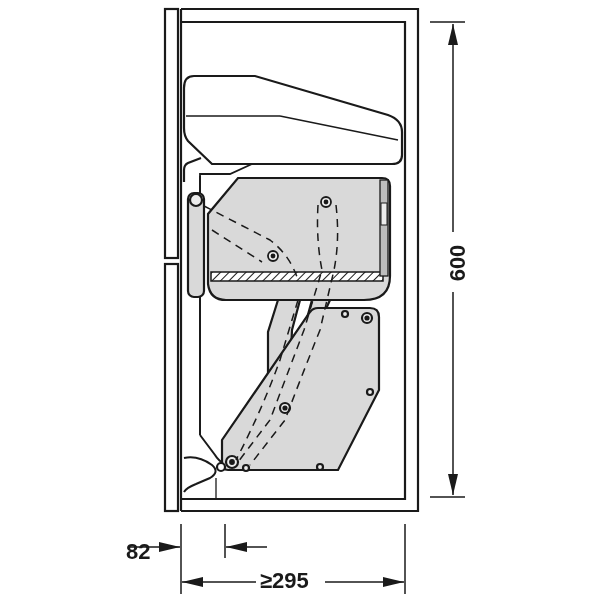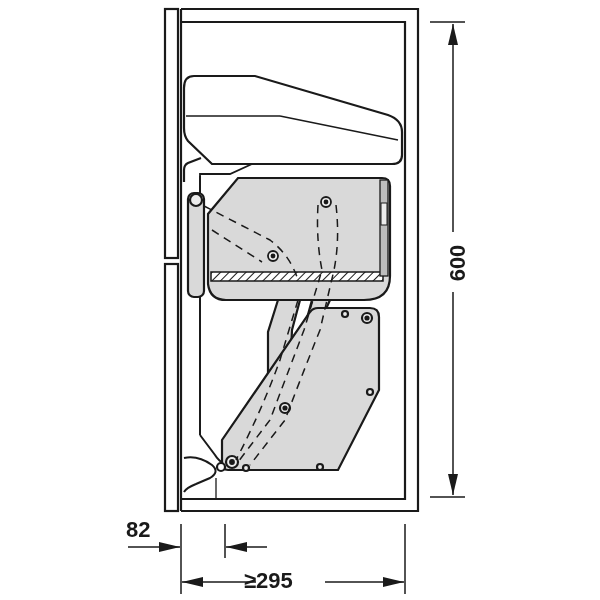--- a/index.html
+++ b/index.html
@@ -1,21 +1,21 @@
 <!DOCTYPE html>
 <html><head>
   <meta charset="utf-8">
   <style>
     html, body { margin: 0; padding: 0; background: #ffffff; }
     body { width: 600px; height: 600px; position: relative; overflow: hidden; font-family: "Liberation Sans", sans-serif; }
     #drawing { position: absolute; left: 0; top: 0; width: 600px; height: 600px; }
     .dim-label { position: absolute; font-family: "Liberation Sans", sans-serif; font-weight: bold; color: #1a1a1a; font-size: 22px; line-height: 1; }
     #label-600 { left: 438px; top: 252px; transform: rotate(-90deg); transform-origin: center; width: 40px; text-align: center; }
-    #label-82 { left: 126px; top: 519px; text-align: center; }
-    #label-295 { left: 244px; top: 570px; }
+    #label-82 { left: 126px; top: 541px; text-align: center; }
+    #label-295 { left: 260px; top: 570px; }
   </style>
 </head>
 <body>
 
 <svg id="drawing" viewBox="0 0 600 600" xmlns="http://www.w3.org/2000/svg">
 
   <g fill="none" stroke="#1a1a1a" stroke-width="2.2">
     <path d="M181 9 H418 V511 H181"></path>
     <path d="M181 22 H405 V499 H181"></path>
     <line x1="181" y1="9" x2="181" y2="511"></line>

